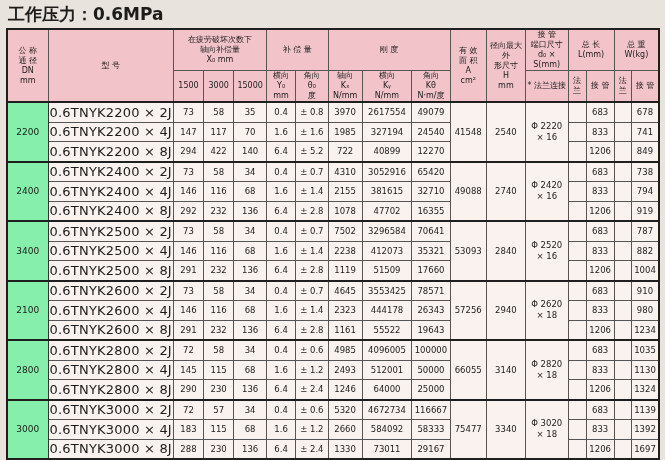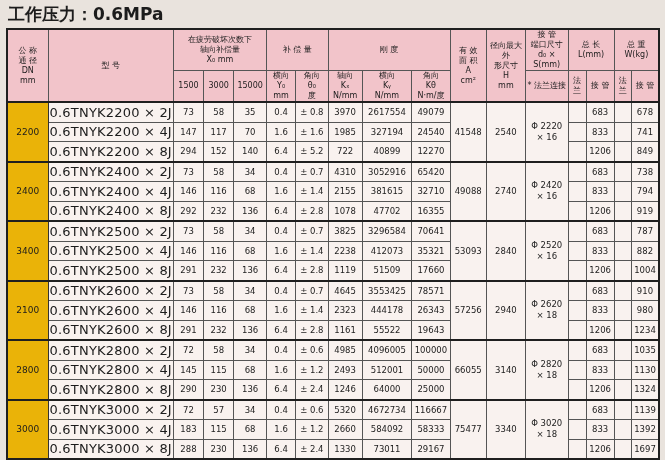--- a/index.html
+++ b/index.html
@@ -38,21 +38,21 @@
   thead tr.hrow1 th { height:32px; }
   thead tr.hrow2 th { height:22px; }
   thead { border-bottom:2px solid #1f1f1f; }
   tbody td {
     font-size:8.5px;
     height:18.5px;
     background:#f9f2ef;
     white-space:nowrap;
   }
   tbody td.dn-cell {
-    background:#eab308;
+    background:#86efac;
     font-size:9px;
     border-right:1.5px solid #333;
   }
   tbody td.model-cell { font-size:13px; letter-spacing:0.2px; }
   tbody td.pipe-cell { white-space:normal; line-height:1.3; }
   tr.group-start td { border-top:2px solid #1f1f1f; }
   .footnote {
     font-size:8px; font-weight:bold;
     padding:4px 2px 0 2px; letter-spacing:0.5px;
   }
@@ -170,21 +170,21 @@
           <td>327194</td>
           <td>24540</td>
           <td></td>
           <td>833</td>
           <td></td>
           <td>741</td>
         </tr>
         <tr>
           <td class="model-cell">0.6TNYK2200 × 8J</td>
           <td>294</td>
-          <td>152</td>
+          <td>422</td>
           <td>140</td>
           <td>6.4</td>
           <td>± 5.2</td>
           <td>722</td>
           <td>40899</td>
           <td>12270</td>
           <td></td>
           <td>1206</td>
           <td></td>
           <td>849</td>
@@ -239,21 +239,21 @@
           <td>919</td>
         </tr>
         <tr class="group-start">
           <td class="dn-cell" rowspan="3">3400</td>
           <td class="model-cell">0.6TNYK2500 × 2J</td>
           <td>73</td>
           <td>58</td>
           <td>34</td>
           <td>0.4</td>
           <td>± 0.7</td>
-          <td>3825</td>
+          <td>7502</td>
           <td>3296584</td>
           <td>70641</td>
           <td rowspan="3">53093</td>
           <td rowspan="3">2840</td>
           <td class="pipe-cell" rowspan="3">Φ 2520 × 16</td>
           <td></td>
           <td>683</td>
           <td></td>
           <td>787</td>
         </tr>

